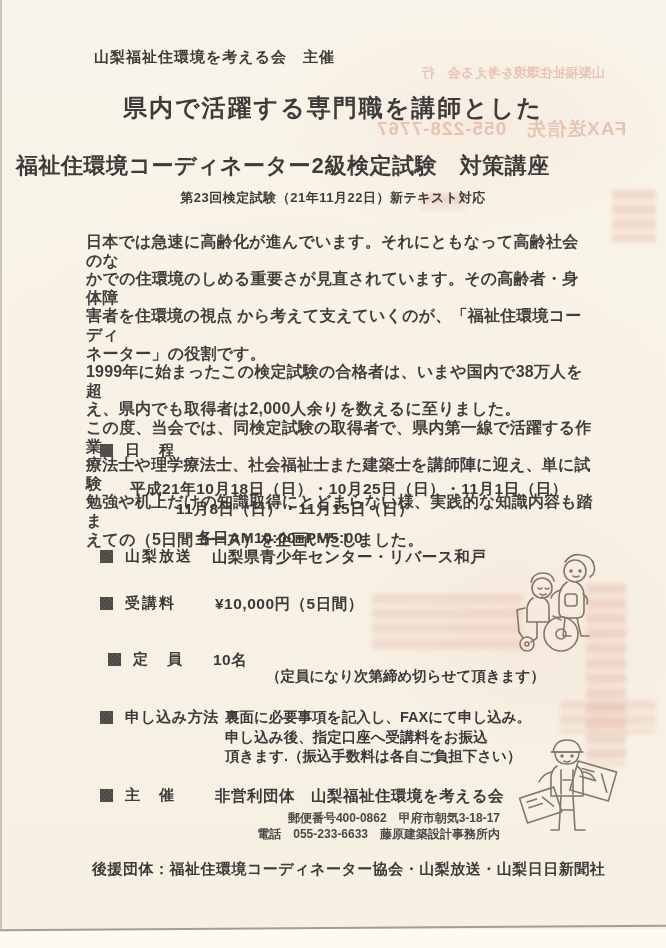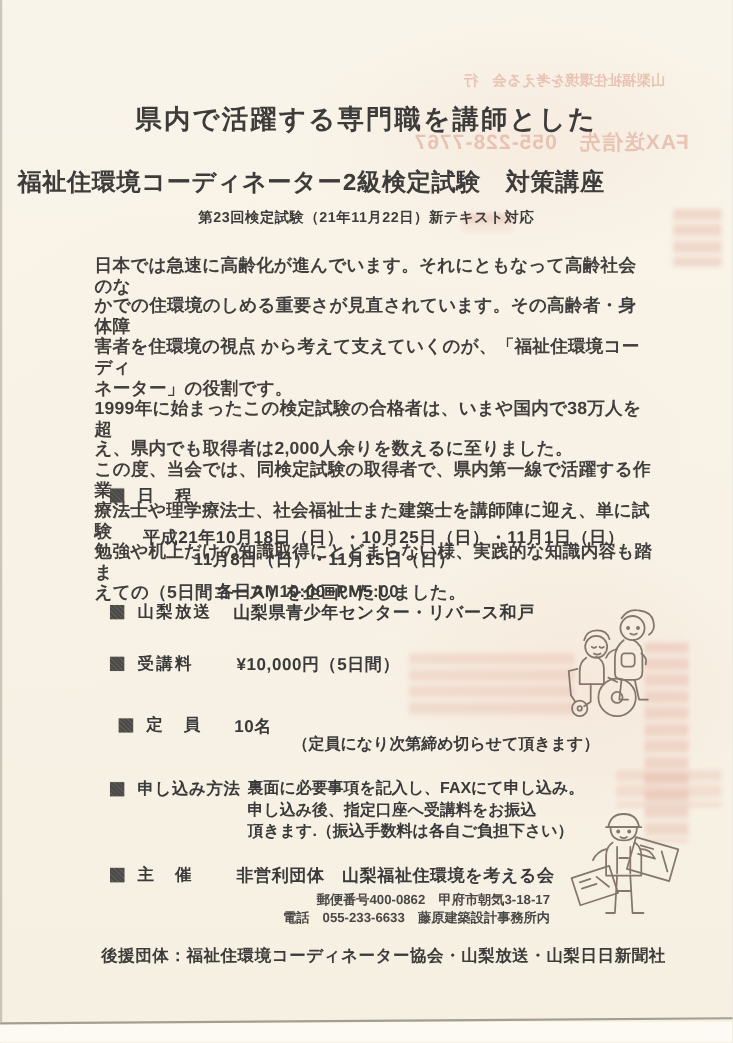--- a/index.html
+++ b/index.html
@@ -71,20 +71,21 @@
 <div class="scan">
 
   <div class="abs bleed bleed1">山梨福祉住環境を考える会　行</div>
   <div class="abs bleed bleed2">FAX送信先　055-228-7767</div>
   <div class="smudge smudge-a"></div>
   <div class="smudge smudge-b"></div>
   <div class="smudge smudge-c"></div>
   <div class="smudge smudge-d"></div>
   <div class="smudge smudge-e"></div>
 
+  <div class="abs organizer b ink">山梨福祉住環境を考える会　主催</div>
   <div class="abs title1 b ink">県内で活躍する専門職を講師とした</div>
   <div class="abs title2 b ink">福祉住環境コーディネーター2級検定試験　対策講座</div>
   <div class="abs subtitle b ink">第23回検定試験（21年11月22日）新テキスト対応</div>
 
   <div class="abs intro ml">日本では急速に高齢化が進んでいます。それにともなって高齢社会のな
 かでの住環境のしめる重要さが見直されています。その高齢者・身体障
 害者を住環境の視点 から考えて支えていくのが、「福祉住環境コーディ
 ネーター」の役割です。
 1999年に始まったこの検定試験の合格者は、いまや国内で38万人を超
 え、県内でも取得者は2,000人余りを数えるに至りました。

